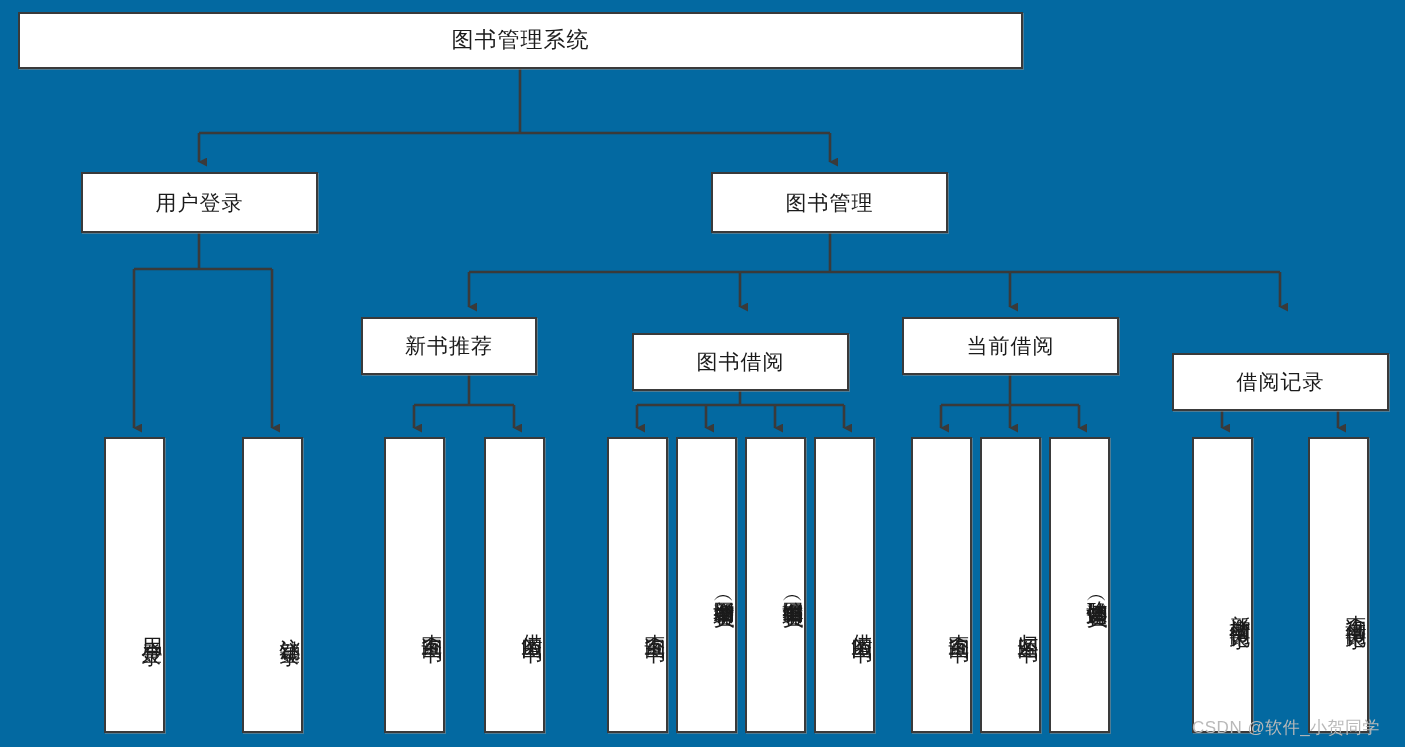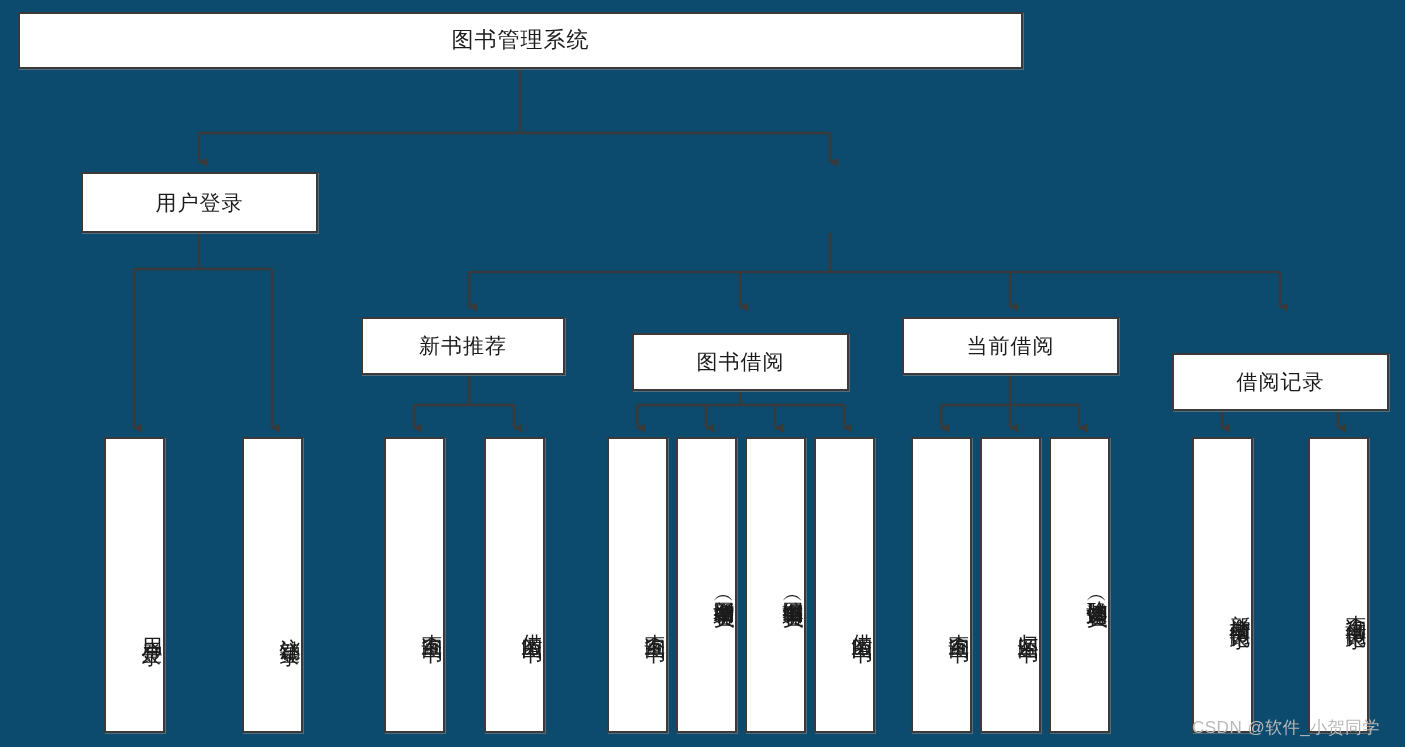--- a/index.html
+++ b/index.html
@@ -7,21 +7,21 @@
     padding: 0;
     background: #ffffff;
   }
   body {
     font-family: "Liberation Sans", "DejaVu Sans", sans-serif;
   }
   #canvas {
     position: relative;
     width: 1405px;
     height: 747px;
-    background: #0c4a6e;
+    background: #0369a1;
     overflow: hidden;
   }
   svg.edges {
     position: absolute;
     left: 0;
     top: 0;
     width: 1405px;
     height: 747px;
     pointer-events: none;
   }
@@ -121,22 +121,25 @@
     </g>
   </svg>
 
   <div class="node horiz root" style="left:18px; top:12px; width:1005px; height:57px;">
     <span>图书管理系统</span>
   </div>
 
   <div class="node horiz" style="left:81px; top:172px; width:237px; height:61px;">
     <span>用户登录</span>
   </div>
+  <div class="node horiz" style="left:711px; top:172px; width:237px; height:61px;">
+    <span>图书管理</span>
+  </div>
 
-  <div class="node horiz" style="left:361px; top:317px; width:204px; height:58px;">
+  <div class="node horiz" style="left:361px; top:317px; width:176px; height:58px;">
     <span>新书推荐</span>
   </div>
   <div class="node horiz" style="left:632px; top:317px; width:217px; height:58px;margin-top:16px;">
     <span>图书借阅</span>
   </div>
   <div class="node horiz" style="left:902px; top:317px; width:217px; height:58px;">
     <span>当前借阅</span>
   </div>
   <div class="node horiz" style="left:1172px; top:317px; width:217px; height:58px;margin-top:36px;">
     <span>借阅记录</span>

